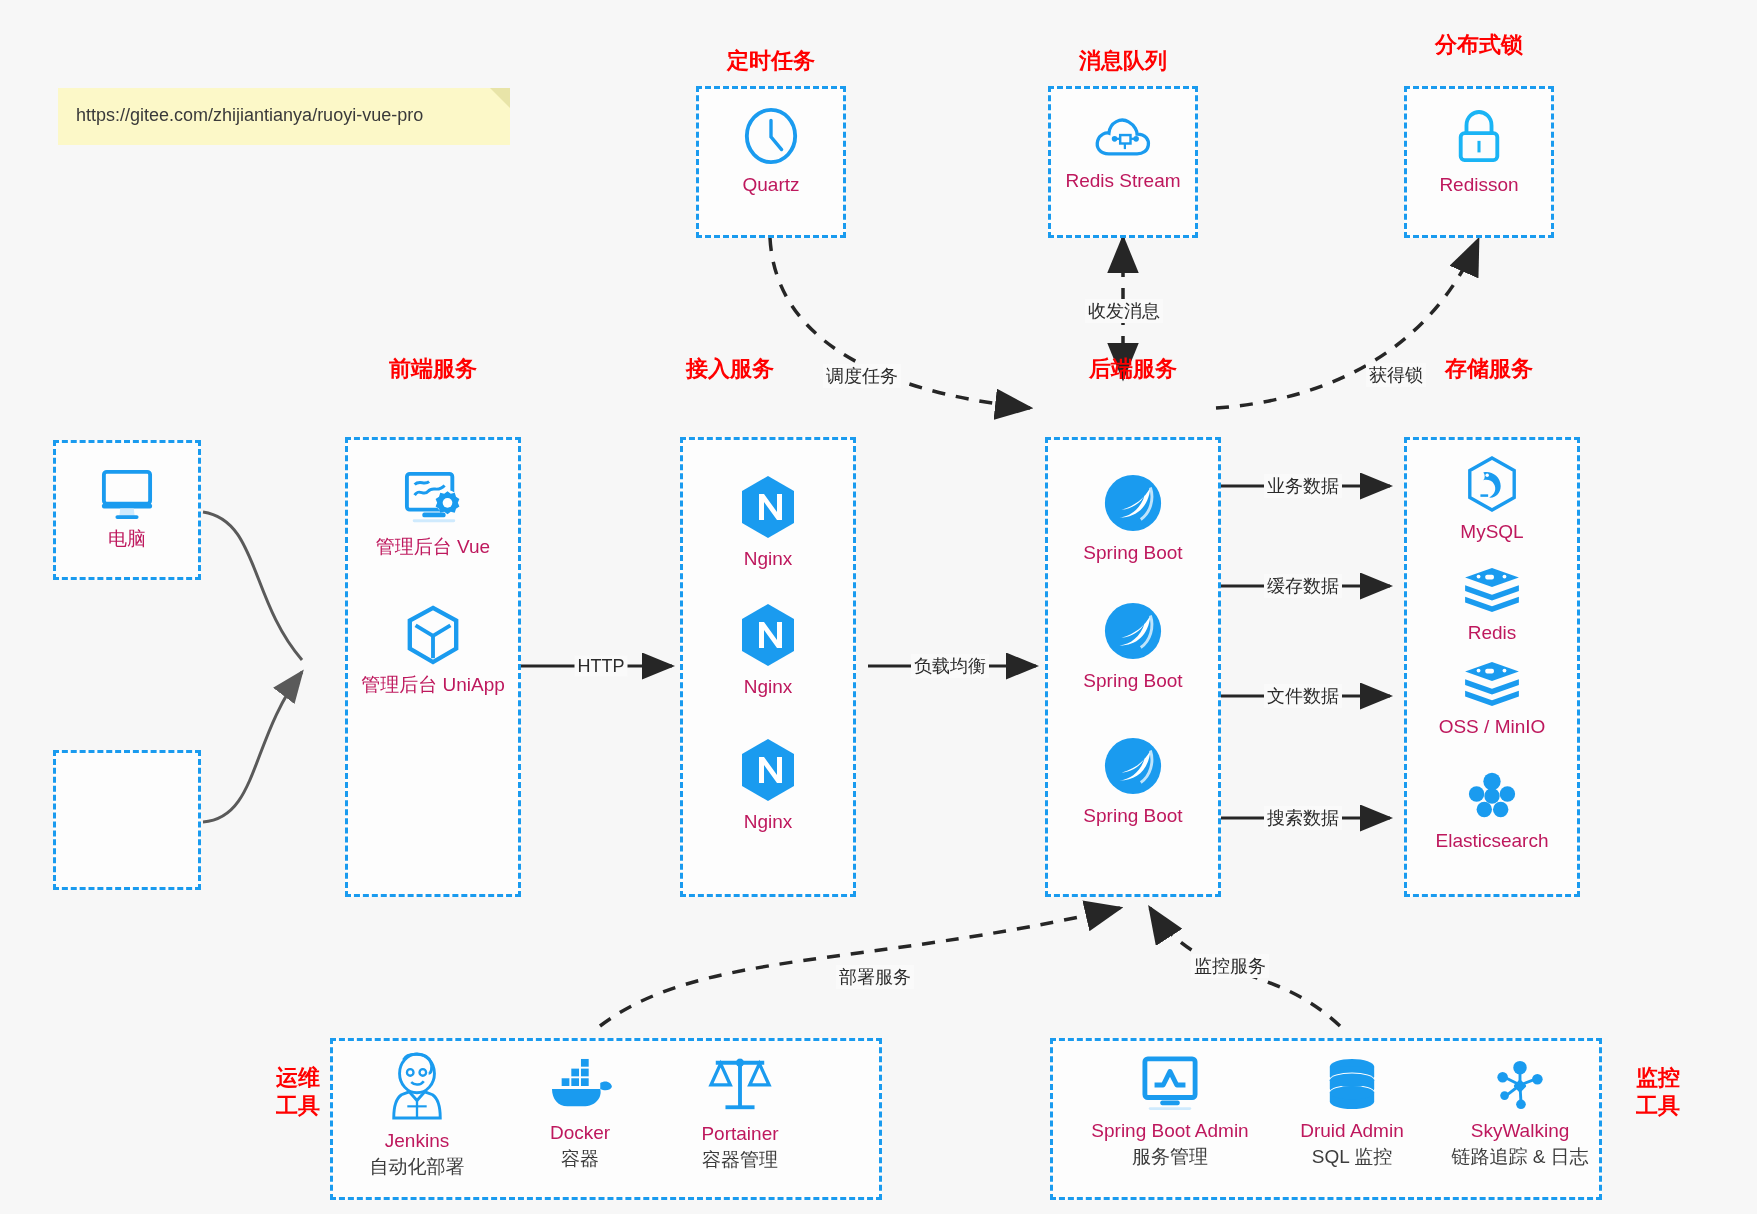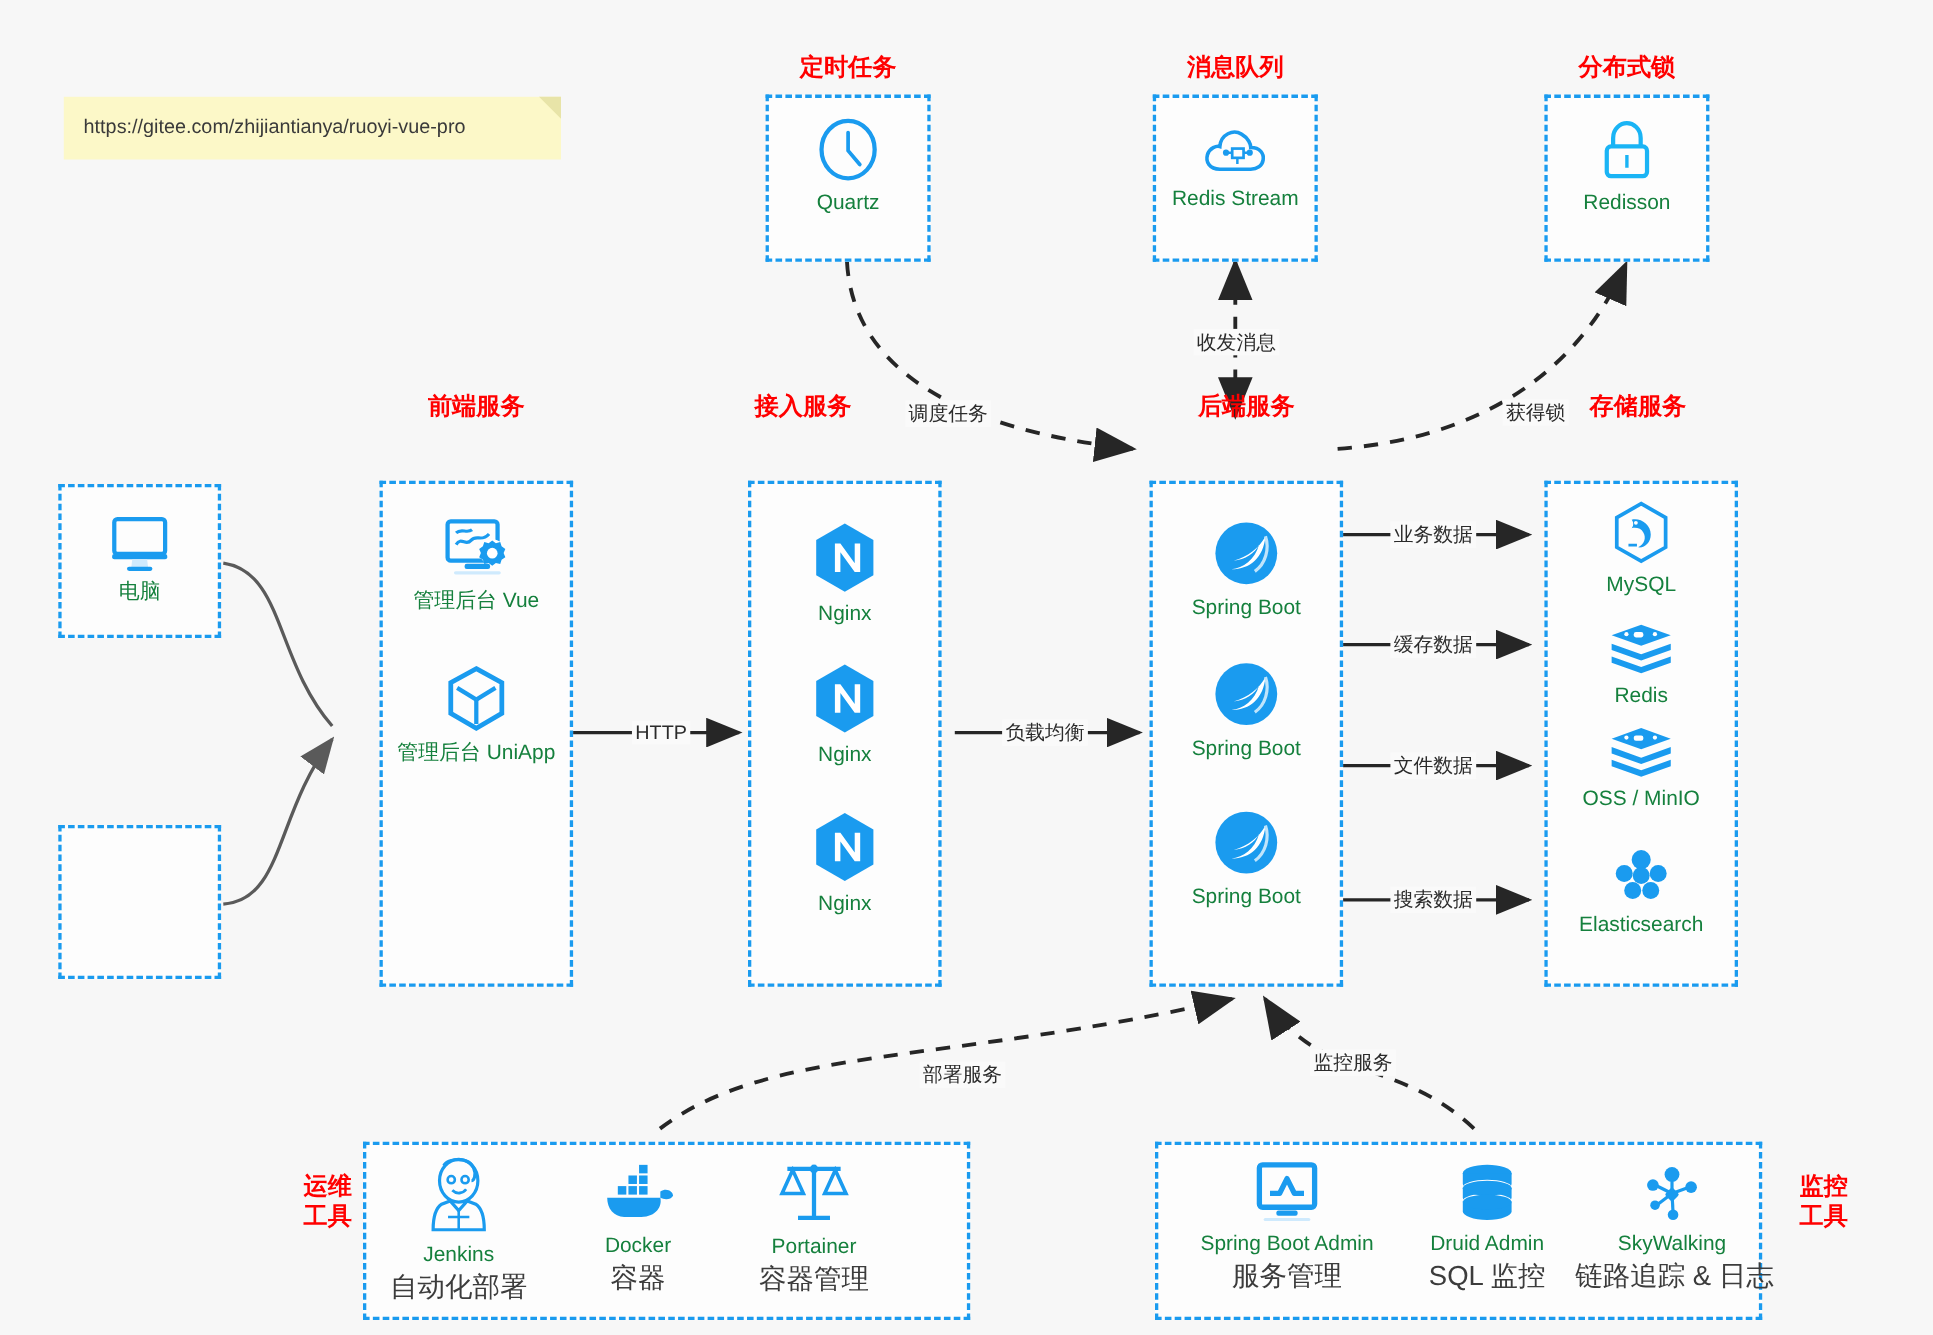--- a/index.html
+++ b/index.html
@@ -62,27 +62,27 @@
     line-height: 1.25;
   }
   
   .node {
     position: absolute;
     text-align: center;
     width: 150px;
   }
   .node .cap {
     font-size: 19px;
-    color: #15803d;
+    color: #be185d;
     line-height: 1.35;
     margin-top: 6px;
     white-space: nowrap;
   }
   .node .cap2 {
-    font-size: 25px;
+    font-size: 19px;
     color: #3c3c3c;
     line-height: 1.35;
     white-space: nowrap;
   }
   .ic {
     display: block;
     margin: 0 auto;
   }
   
   .elabel {
@@ -158,21 +158,21 @@
       <rect x="29" y="26" width="11" height="9" fill="none" stroke="#1a9bef" stroke-width="2.6"></rect>
       <circle cx="23" cy="30" r="3" fill="#1a9bef"></circle>
       <circle cx="46" cy="30" r="3" fill="#1a9bef"></circle>
       <line x1="25" y1="30" x2="29" y2="30" stroke="#1a9bef" stroke-width="2.4"></line>
       <line x1="40" y1="30" x2="44" y2="30" stroke="#1a9bef" stroke-width="2.4"></line>
       <line x1="34" y1="35" x2="34" y2="41" stroke="#1a9bef" stroke-width="2.4"></line>
     </svg>
     <div class="cap">Redis Stream</div>
   </div>
 
-  <div class="gtitle" style="left:1404px; top:46px; width:150px;">分布式锁</div>
+  <div class="gtitle" style="left:1404px; top:30px; width:150px;">分布式锁</div>
   <div class="gbox" style="left:1404px; top:86px; width:150px; height:152px;"></div>
   <div class="node" style="left:1404px; top:108px;">
     <svg class="ic" width="52" height="58" viewBox="0 0 54 60">
       <path d="M14,26 L14,18 C14,9 21,4 27,4 C33,4 40,9 40,18 L40,26" fill="none" stroke="#1ab4f5" stroke-width="4"></path>
       <rect x="8" y="26" width="38" height="28" rx="4" fill="none" stroke="#1ab4f5" stroke-width="4"></rect>
       <line x1="27" y1="34" x2="27" y2="46" stroke="#1ab4f5" stroke-width="3.2"></line>
     </svg>
     <div class="cap">Redisson</div>
   </div>
 

